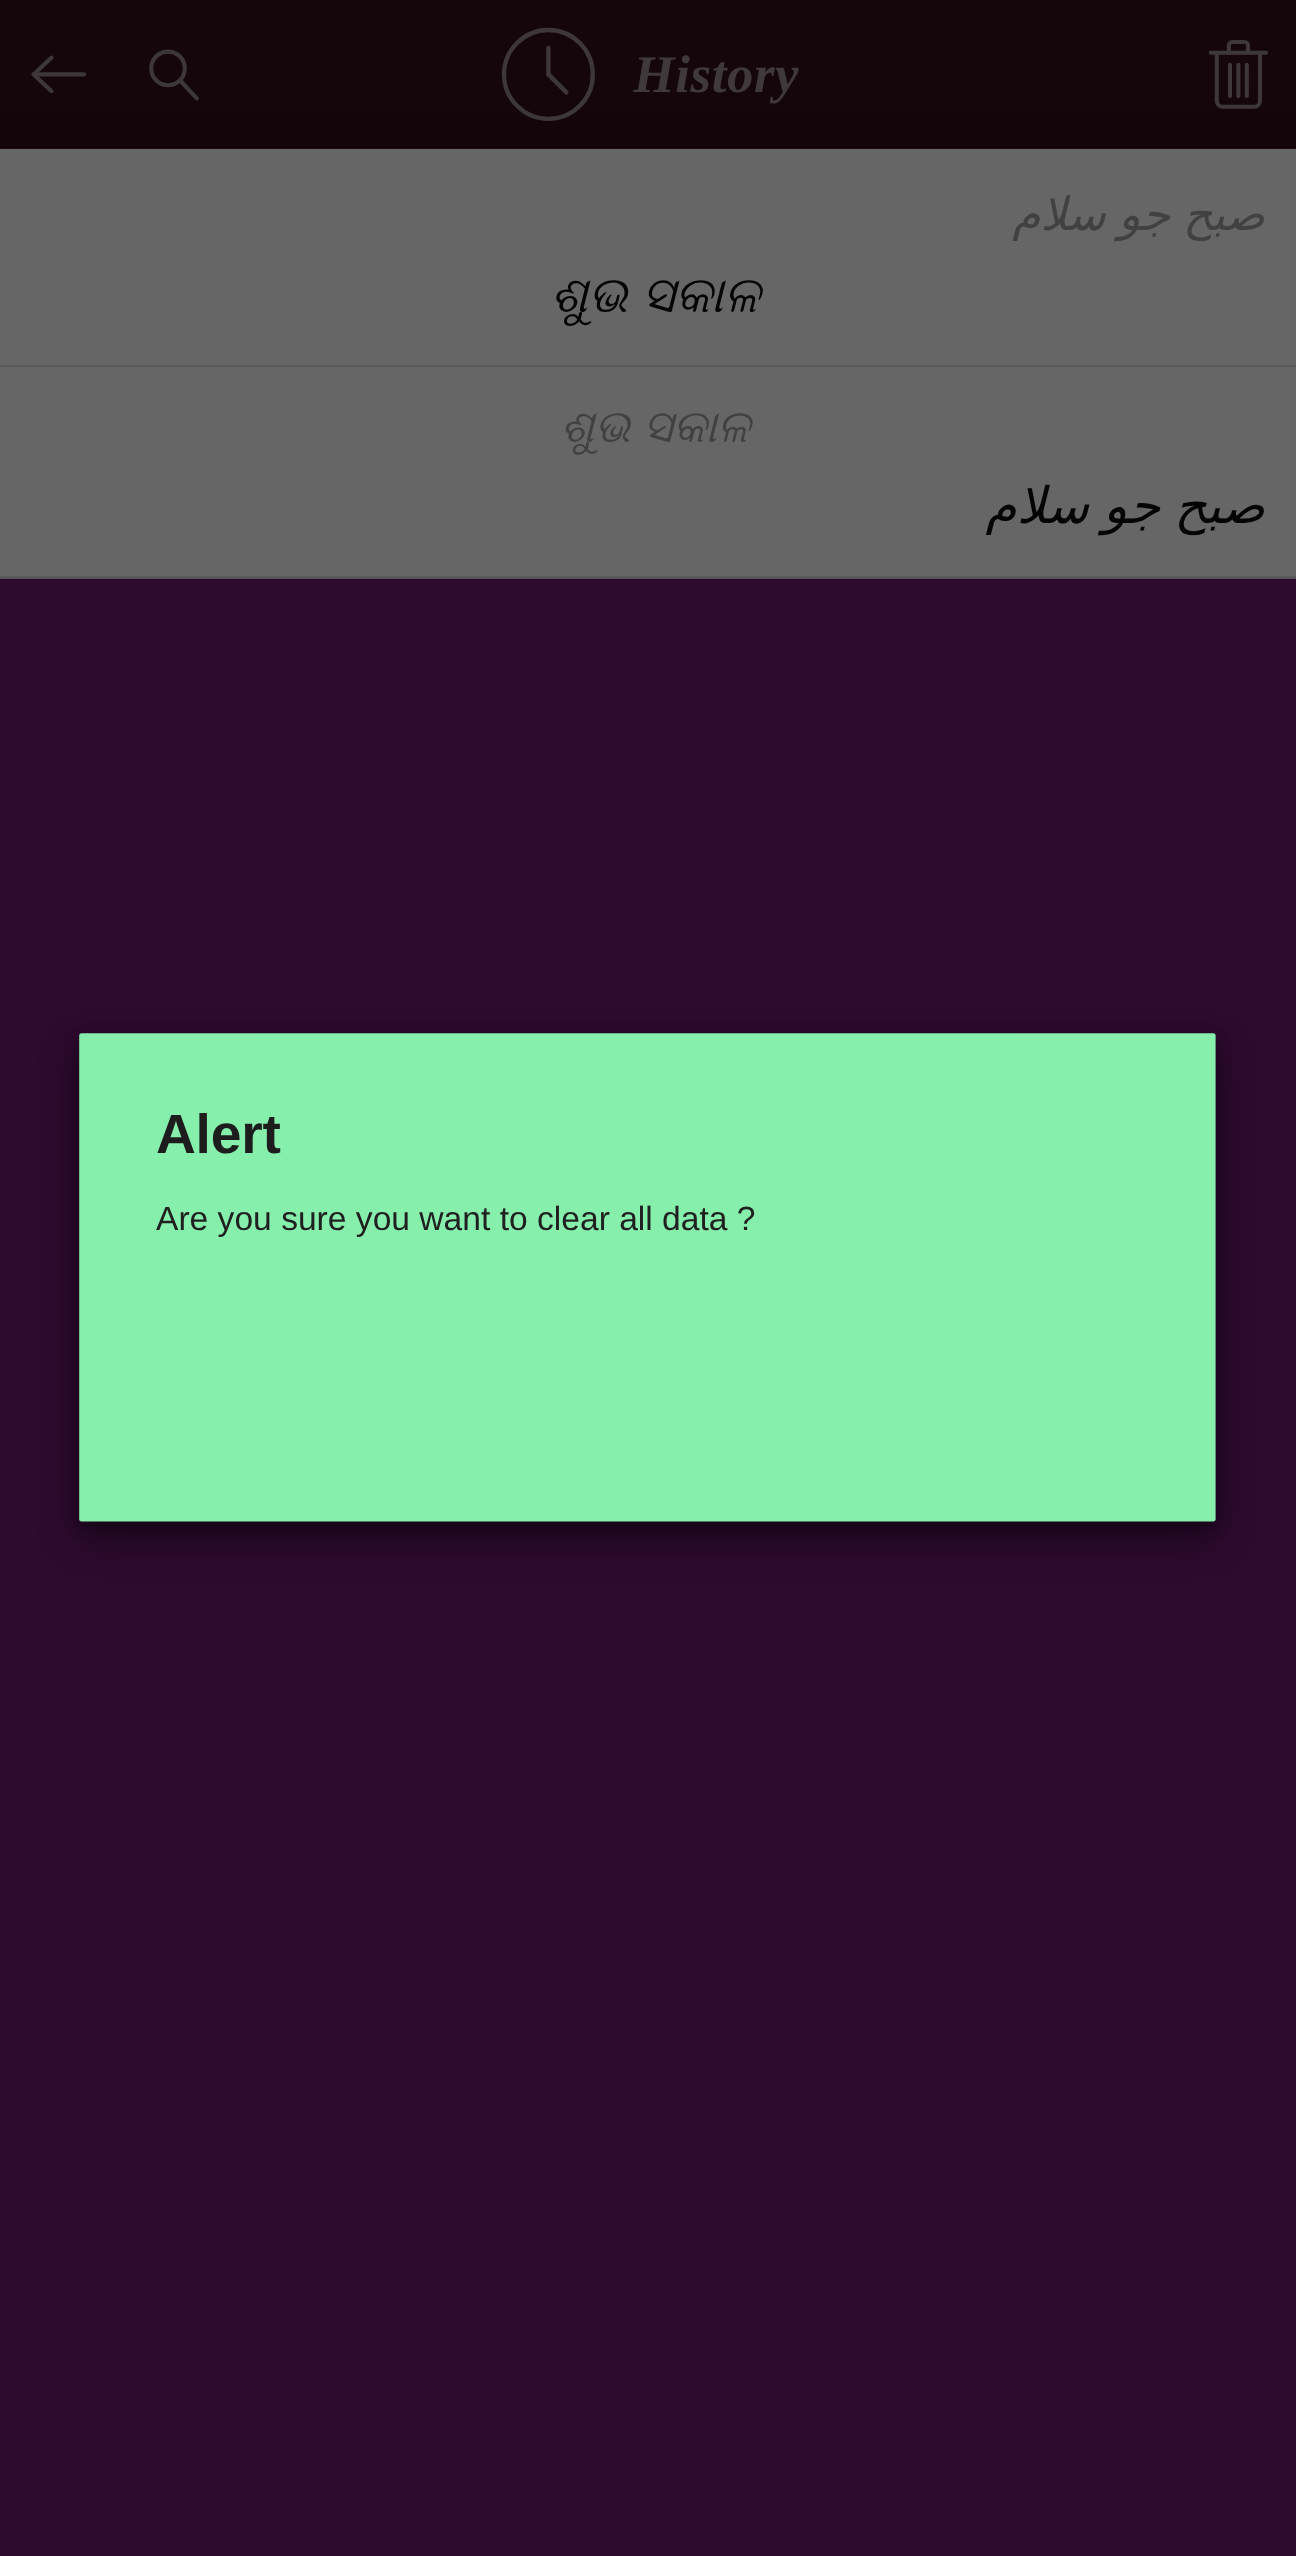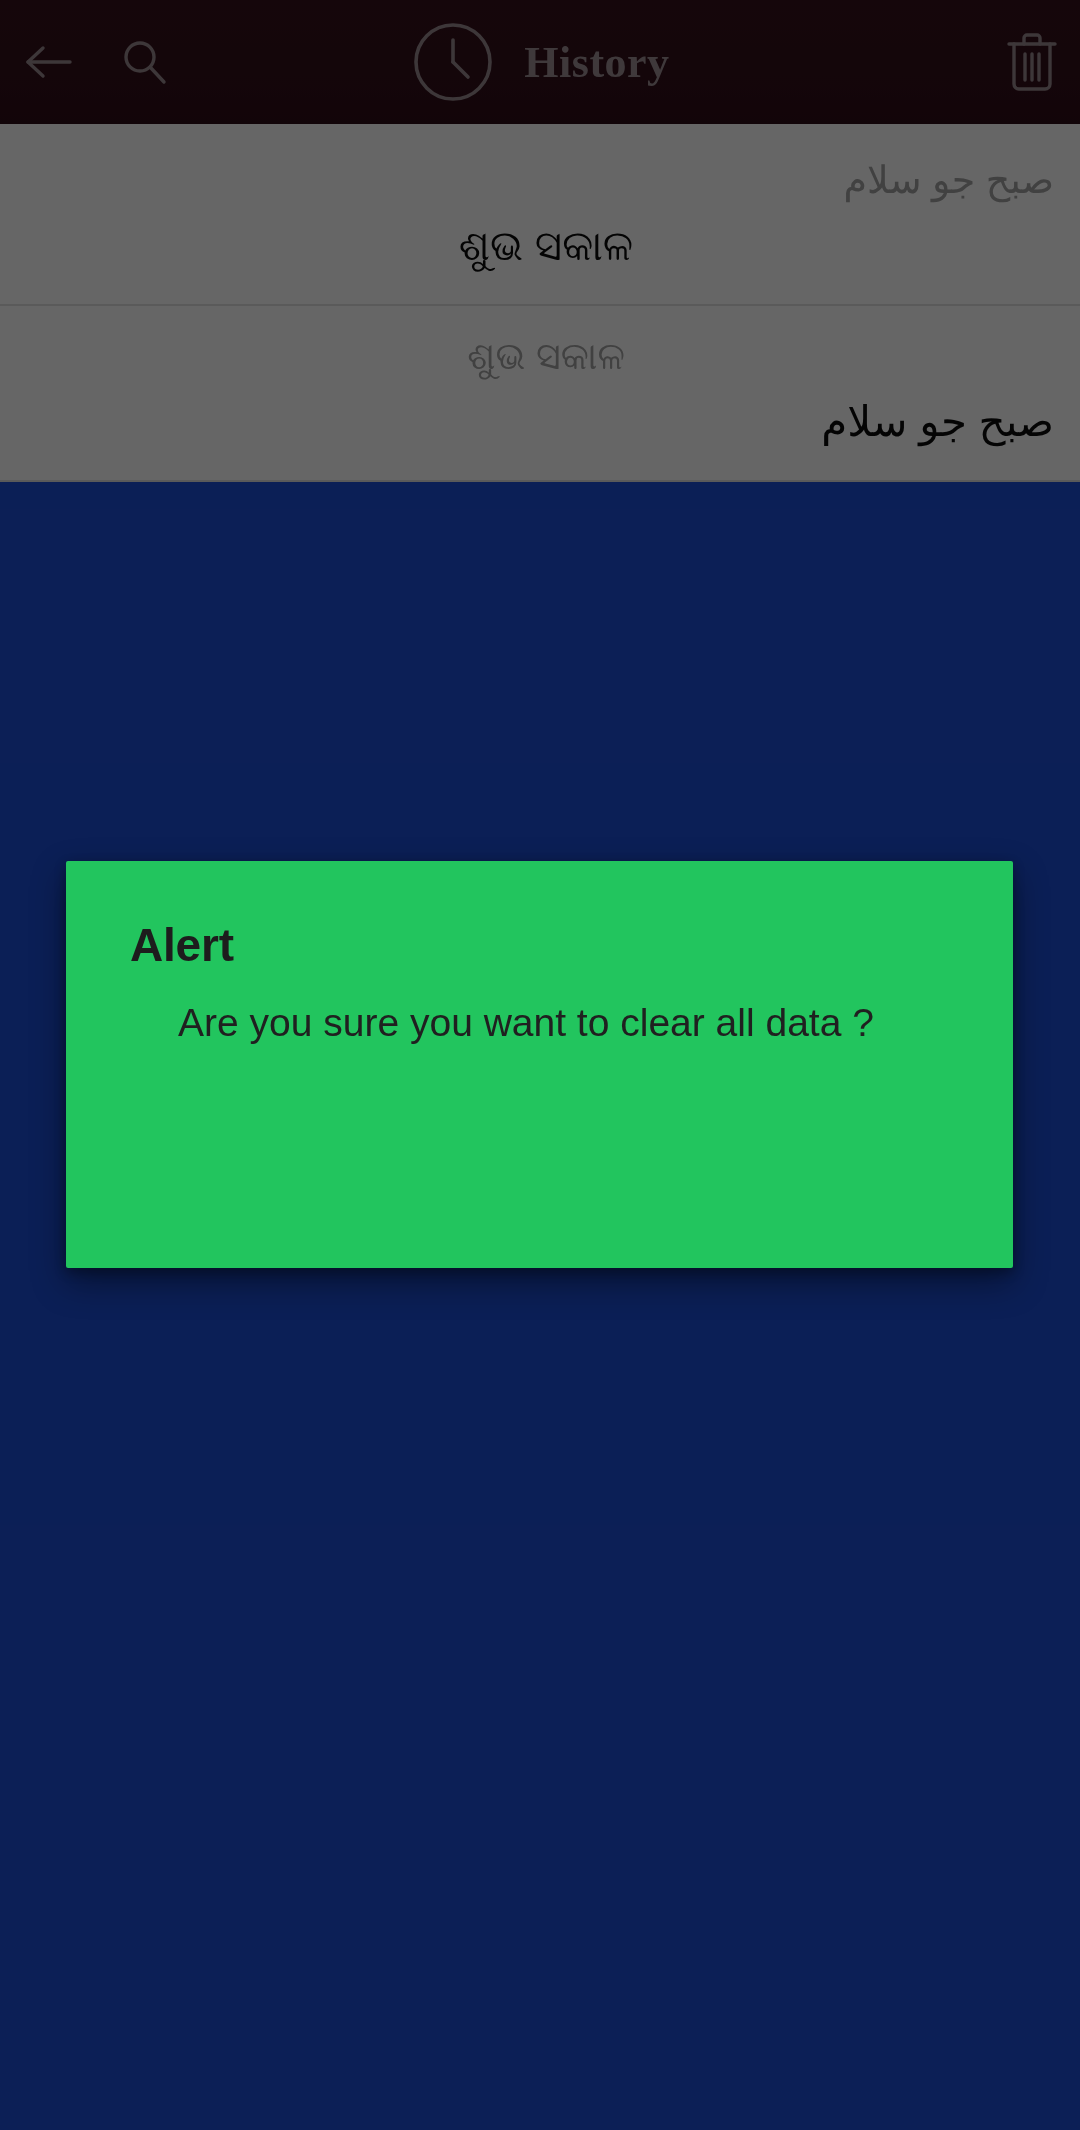--- a/index.html
+++ b/index.html
@@ -12,21 +12,22 @@
   #screen {
     position:relative;
     width:1080px; height:2130px;
     background:#ffffff;
     overflow:hidden;
   }
 
   
   #app {
     position:absolute; inset:0;
-    background:#1d4ed8;
+    background:#701a75;
+    font-style:italic;
   }
 
   
   .appbar {
     position:relative;
     height:124px;
     background:linear-gradient(180deg,#36101c 0%, #330f1a 60%, #2f0d17 100%);
     display:flex; align-items:center;
   }
   .appbar-icon {
@@ -126,38 +127,37 @@
   #scrim {
     position:absolute; inset:0;
     background:rgba(0,0,0,0.60);
   }
 
   
   #dialog {
     position:absolute;
     left:66px; top:861px;
     width:947px; height:407px;
-    background:#22c55e;
+    background:#86efac;
     box-shadow:0 14px 34px rgba(0,0,0,0.42), 0 4px 12px rgba(0,0,0,0.30);
     border-radius:2px;
     display:flex; flex-direction:column;
   }
   .dlg-title {
     font-size:46px;
     font-weight:bold;
     color:#1d1d1d;
     padding:57px 64px 0 64px;
     letter-spacing:-0.2px;
   }
   .dlg-message {
-    font-size:39px;
+    font-size:28px;
     color:#202020;
     padding:26px 60px 0 64px;
     line-height:1.3;
-    margin-left:48px;
   }
   .dlg-actions {
     margin-top:auto;
     display:flex; align-items:center; justify-content:flex-end;
     gap:10px;
     padding:0 44px 40px 0;
   }
   .dlg-btn {
     font-size:36px;
     font-weight:bold;

